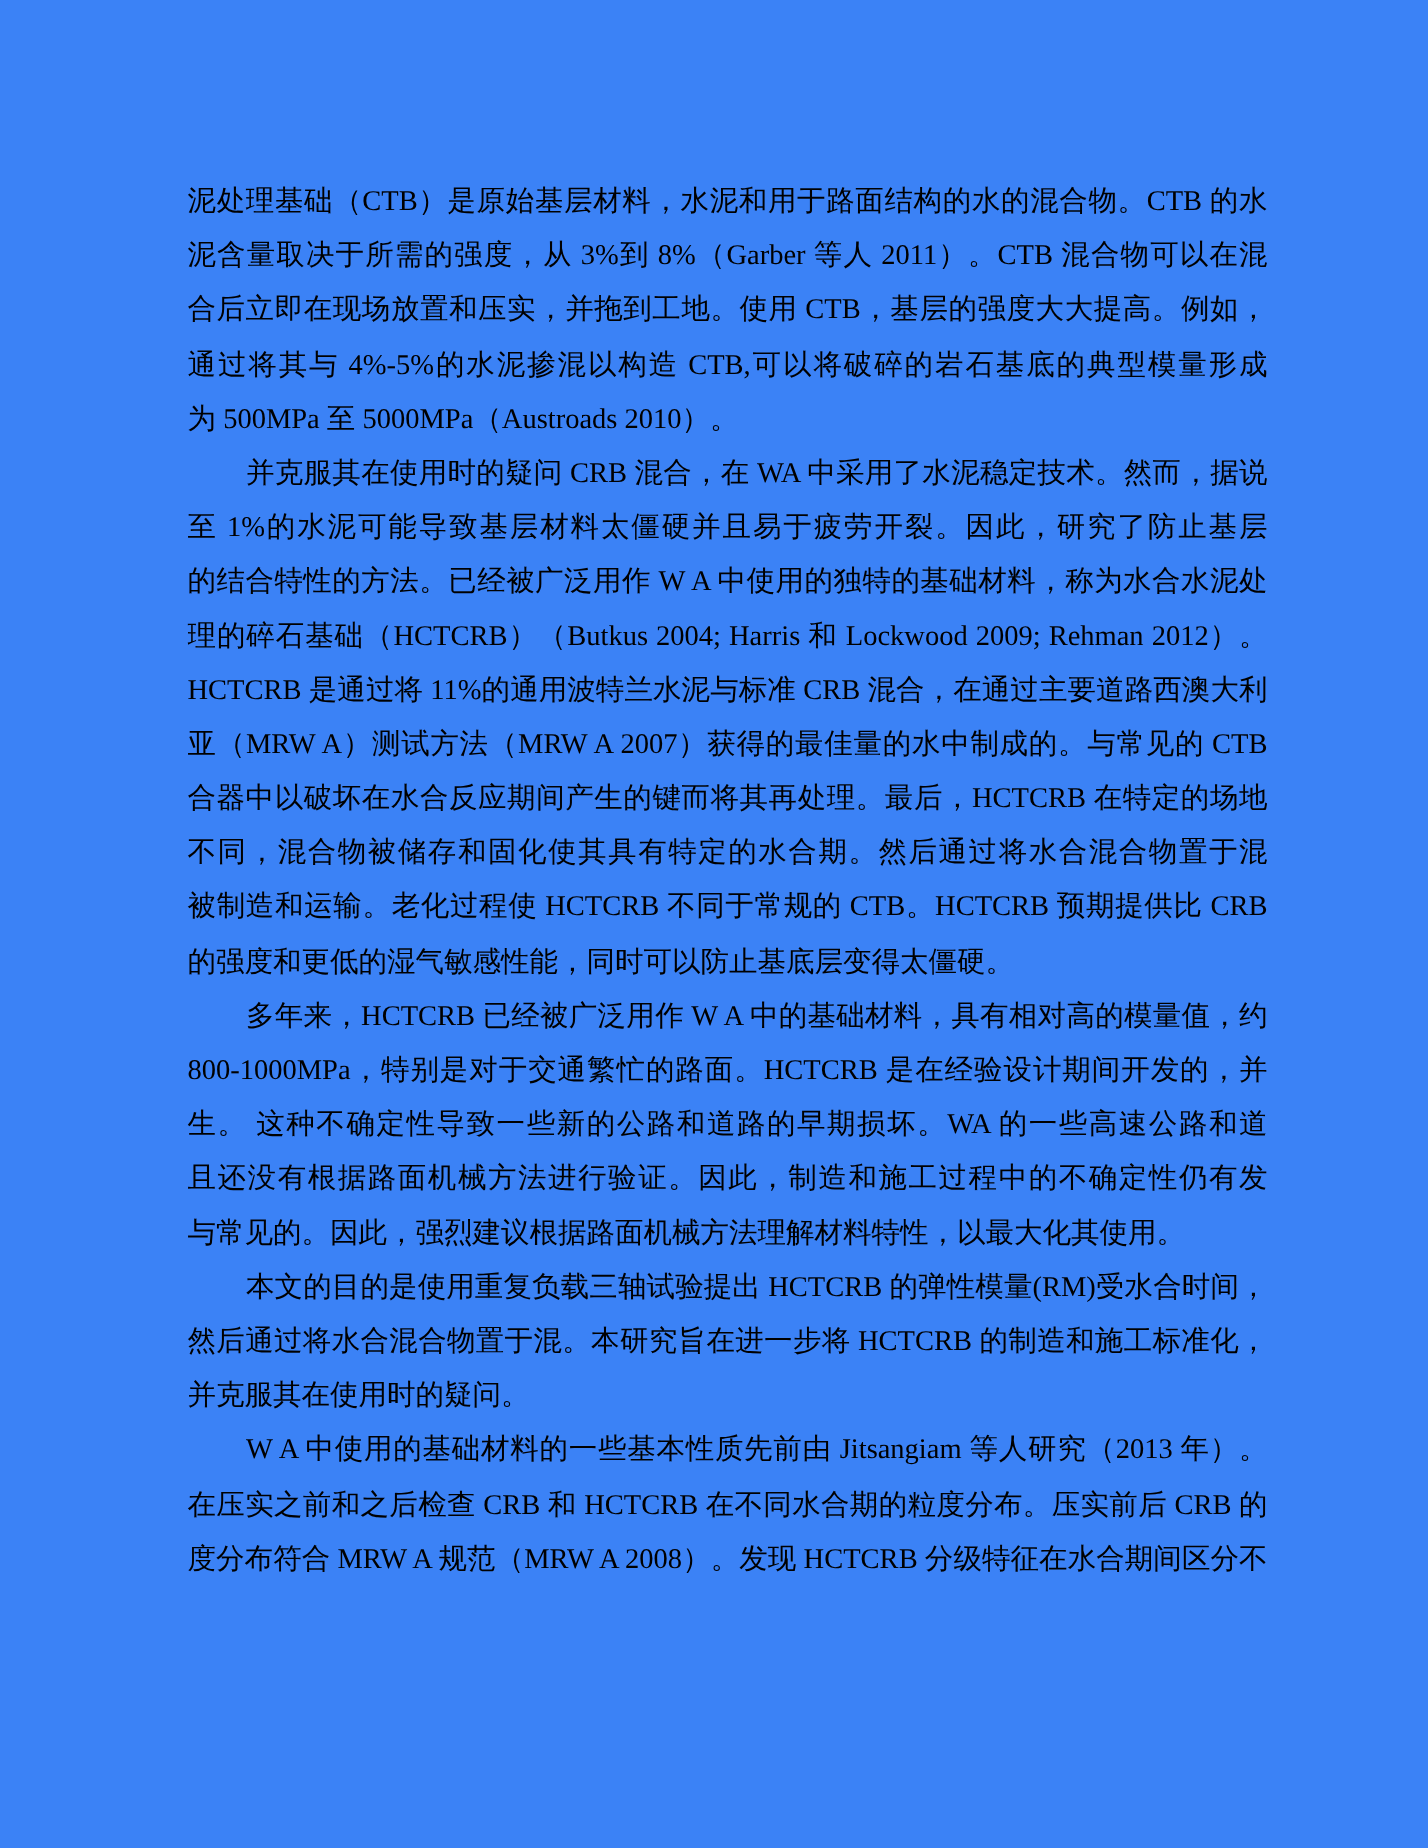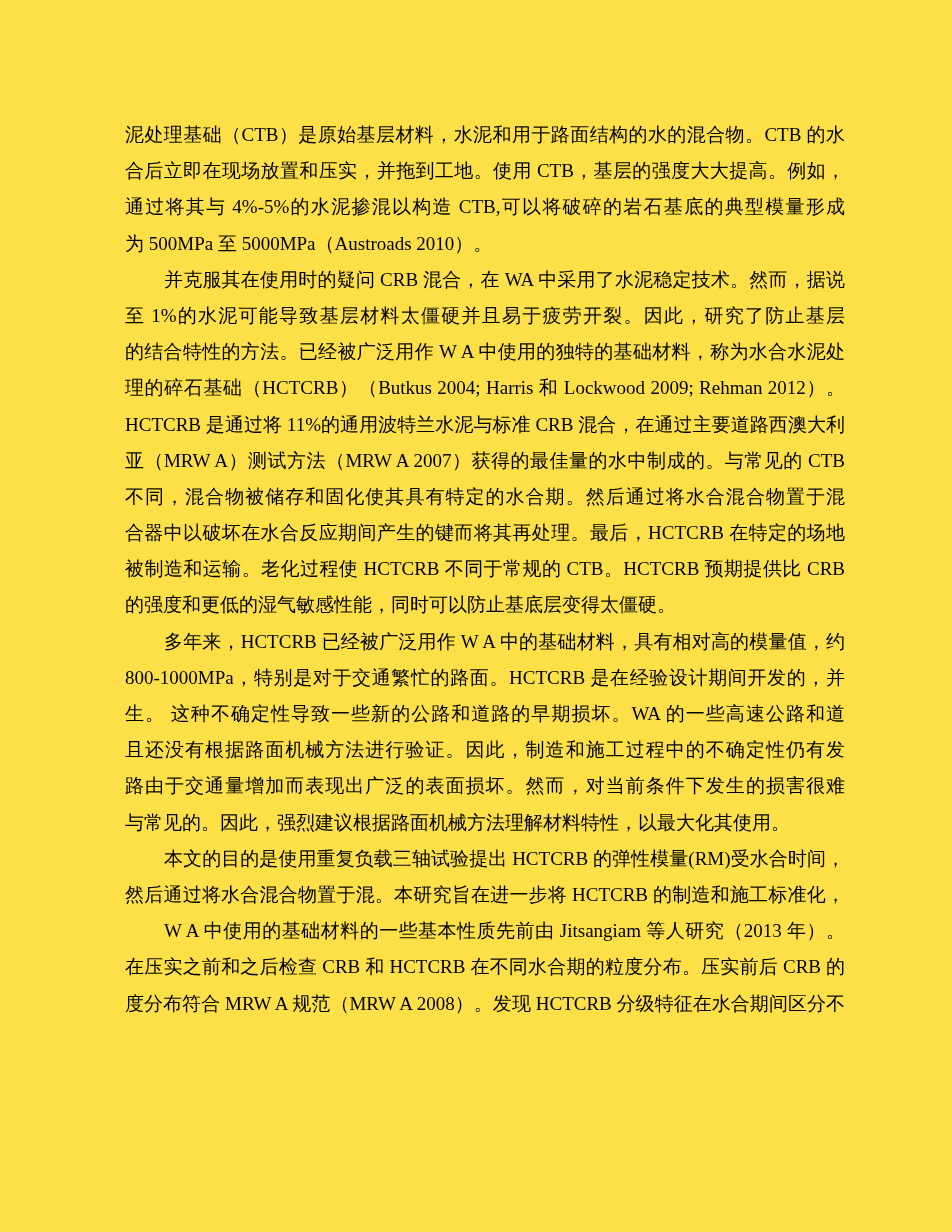--- a/index.html
+++ b/index.html
@@ -4,21 +4,21 @@
 <style>
   * { margin: 0; padding: 0; box-sizing: border-box; }
   html, body { background: #ffffff; }
   body {
     width: 952px; height: 1232px;
     font-family: "Liberation Serif", "DejaVu Serif", serif;
   }
   .page {
     position: relative;
     width: 952px; height: 1232px;
-    background: #fde047;
+    background: #3b82f6;
     overflow: hidden;
   }
   .text-block {
     position: absolute;
     left: 125px; top: 117px;
     width: 720px;
     font-size: 19px;
     color: #000000;
   }
   .line {
@@ -36,38 +36,39 @@
     text-align-last: left;
   }
   .line.indent { padding-left: 39px; }
 </style>
 </head>
 <body style="background: rgb(255, 255, 255);">
 
 <div class="page">
   <div class="text-block" style="color: rgb(0, 0, 0);">
       <div class="line just">泥处理基础（CTB）是原始基层材料，水泥和用于路面结构的水的混合物。CTB 的水</div>
+      <div class="line just">泥含量取决于所需的强度，从 3%到 8%（Garber 等人 2011）。CTB 混合物可以在混</div>
       <div class="line just">合后立即在现场放置和压实，并拖到工地。使用 CTB，基层的强度大大提高。例如，</div>
       <div class="line just">通过将其与 4%-5%的水泥掺混以构造 CTB,可以将破碎的岩石基底的典型模量形成</div>
       <div class="line nojust">为 500MPa 至 5000MPa（Austroads 2010）。</div>
       <div class="line just indent">并克服其在使用时的疑问 CRB 混合，在 WA 中采用了水泥稳定技术。然而，据说甚</div>
       <div class="line just">至 1%的水泥可能导致基层材料太僵硬并且易于疲劳开裂。因此，研究了防止基层</div>
       <div class="line just">的结合特性的方法。已经被广泛用作 W A 中使用的独特的基础材料，称为水合水泥处</div>
       <div class="line just">理的碎石基础（HCTCRB）（Butkus 2004; Harris 和 Lockwood 2009; Rehman 2012）。</div>
       <div class="line just">HCTCRB 是通过将 11%的通用波特兰水泥与标准 CRB 混合，在通过主要道路西澳大利</div>
       <div class="line just">亚（MRW A）测试方法（MRW A 2007）获得的最佳量的水中制成的。与常见的 CTB</div>
+      <div class="line just">合器中以破坏在水合反应期间产生的键而将其再处理。最后，HCTCRB 在特定的场地</div>
       <div class="line just">不同，混合物被储存和固化使其具有特定的水合期。然后通过将水合混合物置于混</div>
-      <div class="line just">合器中以破坏在水合反应期间产生的键而将其再处理。最后，HCTCRB 在特定的场地</div>
       <div class="line just">被制造和运输。老化过程使 HCTCRB 不同于常规的 CTB。HCTCRB 预期提供比 CRB 更高</div>
       <div class="line nojust">的强度和更低的湿气敏感性能，同时可以防止基底层变得太僵硬。</div>
       <div class="line just indent">多年来，HCTCRB 已经被广泛用作 W A 中的基础材料，具有相对高的模量值，约</div>
       <div class="line just">800-1000MPa，特别是对于交通繁忙的路面。HCTCRB 是在经验设计期间开发的，并</div>
       <div class="line just">生。 这种不确定性导致一些新的公路和道路的早期损坏。WA 的一些高速公路和道</div>
       <div class="line just">且还没有根据路面机械方法进行验证。因此，制造和施工过程中的不确定性仍有发</div>
-      <div class="line just">路由于交通量增加而表现出广泛的表面损坏。然而，对当前条件下发生的损害很难</div>
       <div class="line nojust">与常见的。因此，强烈建议根据路面机械方法理解材料特性，以最大化其使用。</div>
       <div class="line just indent">本文的目的是使用重复负载三轴试验提出 HCTCRB 的弹性模量(RM)受水合时间，</div>
       <div class="line just">然后通过将水合混合物置于混。本研究旨在进一步将 HCTCRB 的制造和施工标准化，</div>
+      <div class="line nojust">并克服其在使用时的疑问。</div>
       <div class="line just indent">W A 中使用的基础材料的一些基本性质先前由 Jitsangiam 等人研究（2013 年）。</div>
       <div class="line just">在压实之前和之后检查 CRB 和 HCTCRB 在不同水合期的粒度分布。压实前后 CRB 的粒</div>
       <div class="line just">度分布符合 MRW A 规范（MRW A 2008）。发现 HCTCRB 分级特征在水合期间区分不显</div>
     </div>
 </div>
 
 </body></html>

